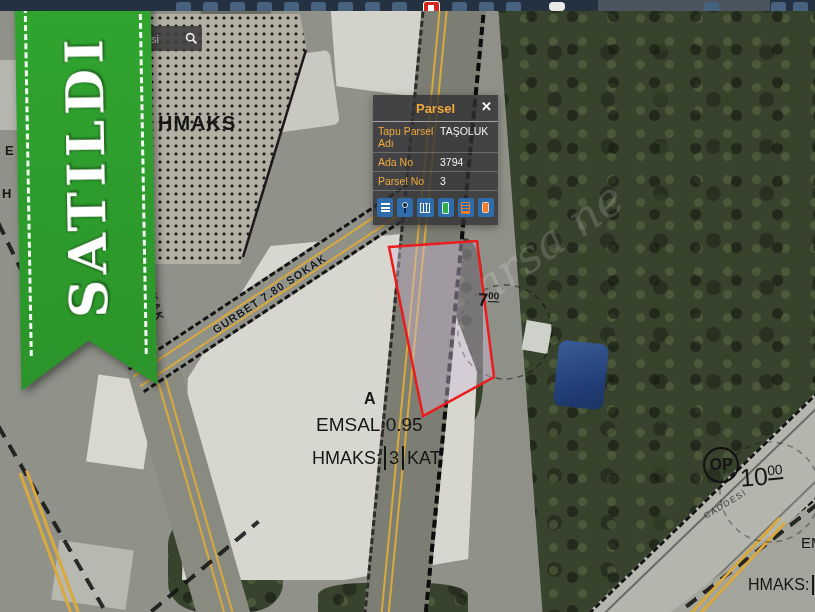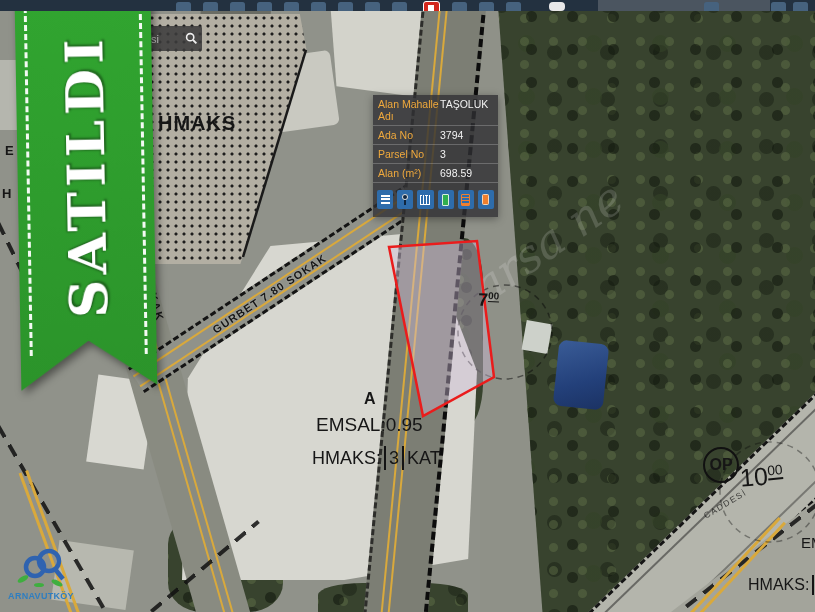--- a/index.html
+++ b/index.html
@@ -206,35 +206,35 @@
 
   <div id="searchbox">
     <span class="stext">esi</span>
     <svg width="13" height="13" viewBox="0 0 13 13">
       <circle cx="5.2" cy="5.2" r="3.6" fill="none" stroke="#eee" stroke-width="1.6"></circle>
       <line x1="8" y1="8" x2="11.4" y2="11.4" stroke="#eee" stroke-width="1.8"></line>
     </svg>
   </div>
 
   <div id="popup">
+    <div class="phead">
+      <span>Parsel</span>
+      <span class="pclose">✕</span>
+    </div>
     <div class="prow">
-      <span class="plabel">Alan Mahalle Adı</span>
+      <span class="plabel">Tapu Parsel Adı</span>
       <span class="pvalue">TAŞOLUK</span>
     </div>
     <div class="prow">
       <span class="plabel">Ada No</span>
       <span class="pvalue">3794</span>
     </div>
     <div class="prow">
       <span class="plabel">Parsel No</span>
       <span class="pvalue">3</span>
-    </div>
-    <div class="prow">
-      <span class="plabel">Alan (m²)</span>
-      <span class="pvalue">698.59</span>
     </div>
     <div class="pactions">
       <div class="pa">
           <div class="i-menu"></div>
         </div>
       <div class="pa">
           <div class="i-pin"></div>
         </div>
       <div class="pa">
           <div class="i-bld"></div>
@@ -273,25 +273,14 @@
     <div class="tbb-red" style="left:423px;"></div>
     <div class="tbb" style="left:452px;"></div>
     <div class="tbb" style="left:479px;"></div>
     <div class="tbb" style="left:506px;"></div>
     <div class="tb-pill" style="left:549px;"></div>
     <div class="tbb" style="left:704px;"></div>
     <div class="tbb" style="left:771px;"></div>
     <div class="tbb" style="left:793px;"></div>
   </div>
 
-  <div id="logo">
-    <svg width="56" height="46" viewBox="0 0 56 46">
-      <circle cx="22" cy="24" r="9" fill="none" stroke="#2f63b0" stroke-width="4.5"></circle>
-      <circle cx="36" cy="18" r="10" fill="none" stroke="#2f63b0" stroke-width="4.5"></circle>
-      <line x1="42" y1="26" x2="50" y2="36" stroke="#2f63b0" stroke-width="4.5"></line>
-      <ellipse cx="10" cy="36" rx="6" ry="2.5" fill="#3fae3f" transform="rotate(-30 10 36)"></ellipse>
-      <ellipse cx="44" cy="40" rx="6" ry="2.5" fill="#3fae3f" transform="rotate(25 44 40)"></ellipse>
-      <ellipse cx="26" cy="42" rx="5" ry="2" fill="#3fae3f"></ellipse>
-    </svg>
-    <div class="ltext">ARNAVUTKÖY</div>
-  </div>
 
 </div>
 
 </body></html>

